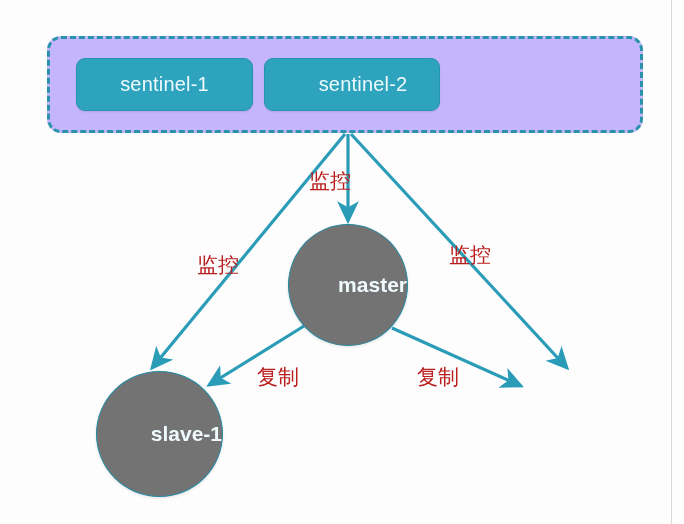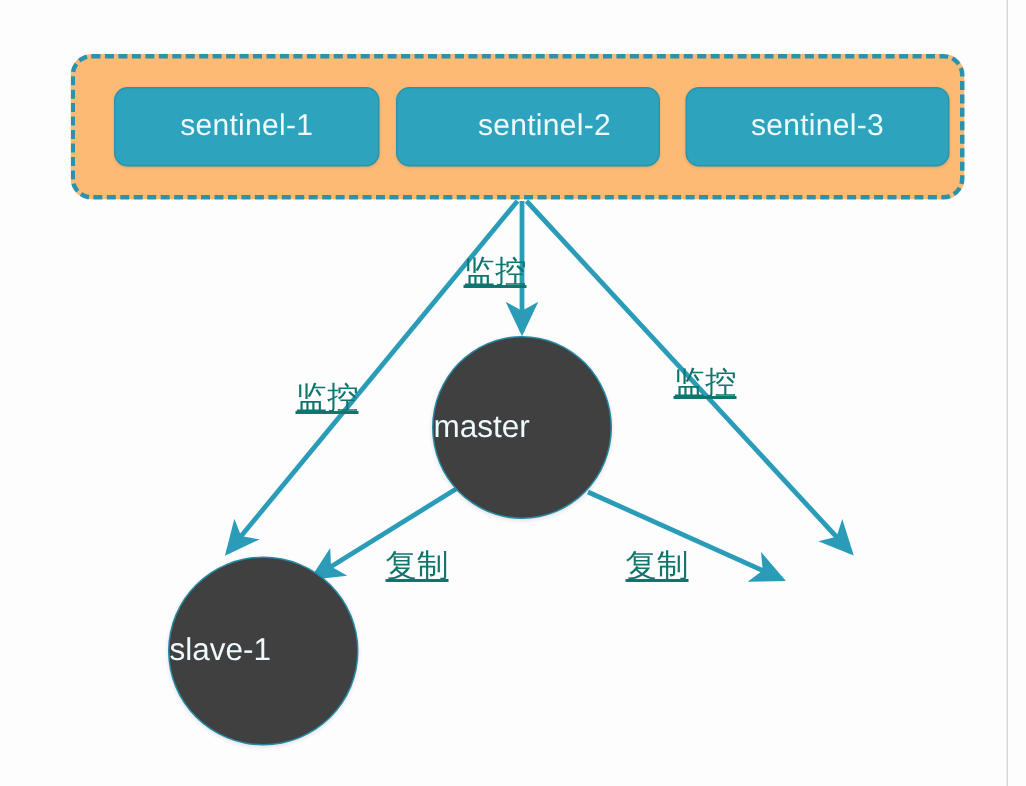--- a/index.html
+++ b/index.html
@@ -27,21 +27,21 @@
   
   .sentinel-group {
     position: absolute;
     left: 47px;
     top: 36px;
     width: 596px;
     height: 97px;
     box-sizing: border-box;
     border: 3px dashed #2a93ab;
     border-radius: 14px;
-    background: #fdba74;
+    background: #c4b5fd;
   }
   .sentinel-box {
     position: absolute;
     top: 19px;
     height: 53px;
     box-sizing: border-box;
     background: #2ea3bd;
     border: 1px solid #2794ae;
     border-radius: 9px;
     color: #eefafd;
@@ -53,51 +53,51 @@
     box-shadow: 0 1px 2px rgba(0,0,0,0.10);
   }
   .sb1 { left: 26px;  width: 177px; }
   .sb2 { left: 214px; width: 176px; padding-left: 22px; }
   .sb3 { left: 407px; width: 176px; }
 
   
   .node-circle {
     position: absolute;
     border-radius: 50%;
-    background: #404040;
+    background: #737373;
     border: 1px solid #2389a3;
     color: #eefafd;
     display: flex;
     align-items: center;
-    justify-content: flex-start;
+    justify-content: flex-end;
     font-size: 21px;
     box-shadow: 0 1px 3px rgba(0,0,0,0.12);
+    font-weight: bold;
   }
   .node-master { left: 288px; top: 224px; width: 118px; height: 120px; }
-  .node-slave1 { left: 112px; top: 371px; width: 125px; height: 124px; }
+  .node-slave1 { left: 96px; top: 371px; width: 125px; height: 124px; }
   .node-slave2 { left: 509px; top: 371px; width: 126px; height: 126px; }
 
   
   svg.edges {
     position: absolute;
     left: 0;
     top: 0;
     width: 684px;
     height: 524px;
     pointer-events: none;
   }
 
   
   .edge-label {
     position: absolute;
-    color: #0f766e;
+    color: #b91c1c;
     font-size: 21px;
     font-family: "DejaVu Sans", "Liberation Sans", sans-serif;
     white-space: nowrap;
-    text-decoration: underline;
   }
   .lbl-mon-top   { left: 309px; top: 167px; }
   .lbl-mon-left  { left: 197px; top: 251px; }
   .lbl-mon-right { left: 449px; top: 241px; }
   .lbl-rep-left  { left: 257px; top: 363px; }
   .lbl-rep-right { left: 417px; top: 363px; }
 </style>
 </head>
 <body>
 
@@ -120,23 +120,20 @@
     </g>
   </svg>
 
   <div class="sentinel-group">
     <div class="sentinel-box sb1">
       <span>sentinel-1</span>
     </div>
     <div class="sentinel-box sb2">
       <span>sentinel-2</span>
     </div>
-    <div class="sentinel-box sb3">
-      <span>sentinel-3</span>
-    </div>
   </div>
 
   <div class="node-circle node-master">
     <span>master</span>
   </div>
   <div class="node-circle node-slave1">
     <span>slave-1</span>
   </div>
 
   <div class="edge-label lbl-mon-top">监控</div>

